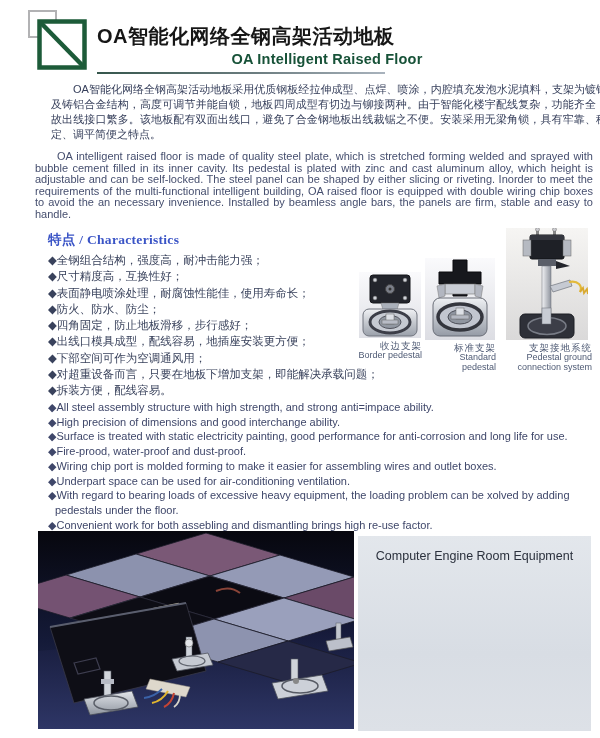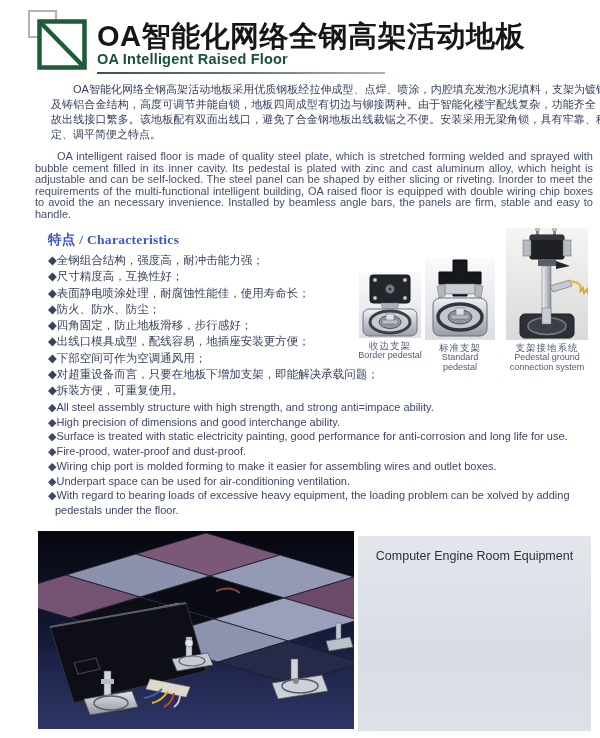--- a/index.html
+++ b/index.html
@@ -8,22 +8,22 @@
     position:relative; width:600px; height:738px; background:#ffffff; overflow:hidden;
     font-family:"Liberation Sans","DejaVu Sans",sans-serif; color:#3c4560;
   }
   
   .logo-gray {
     position:absolute; left:28px; top:10px; width:29px; height:28px;
     border:2px solid #b2b2b4; background:transparent;
   }
   .logo-green { position:absolute; left:37px; top:19px; width:50px; height:51px; }
   .titles { position:absolute; left:97px; top:24px; width:460px; }
-  .title-cn { font-size:29px; line-height:24px; font-weight:700; color:#161616; letter-spacing:0.5px; }
-  .title-en { font-size:14.5px; line-height:15px; font-weight:700; color:#175238; margin-top:4px; letter-spacing:0.2px; }
+  .title-cn { font-size:20px; line-height:24px; font-weight:700; color:#161616; letter-spacing:0.5px; }
+  .title-en { font-size:14.5px; line-height:15px; font-weight:700; color:#175238; margin-top:4px; letter-spacing:0.2px;text-align:center; }
   .title-rule { margin-top:5px; width:288px; height:2px;
     background:linear-gradient(to right,#35564c 0%,#6c7d80 55%,#a9b3bd 100%); }
   
   .intro-cn {
     position:absolute; left:34px; top:82px; width:556px;
     font-size:11px; line-height:15px; color:#353e5a; text-indent:2em; text-align:justify;margin-left:17px;
   }
   .intro-en {
     position:absolute; left:35px; top:151px; width:558px;
     font-size:11px; line-height:11.6px; color:#454e6e; text-indent:2em; text-align:justify;
@@ -35,21 +35,21 @@
     position:absolute; left:48px; top:252px; width:470px;
     font-size:11.5px; line-height:16.3px; color:#39425c;
   }
   .features-en {
     position:absolute; left:48px; top:400px; width:548px;
     font-size:11px; line-height:14.7px; color:#3f476a;
   }
   .features-en li, .features-cn li { padding-left:7px; text-indent:-7px; }
   
   .figures { position:absolute; left:348px; top:228px; width:248px; height:150px; }
-  .figure { position:absolute; text-align:center; }
+  .figure { position:absolute; text-align:right; }
   .fig-1 { left:10px;  top:44px; width:64px; }
   .fig-2 { left:76px;  top:30px; width:72px; }
   .fig-3 { left:154px; top:0;    width:90px; }
   .figure svg { display:block; margin:0 auto; }
   .figcap { margin-top:3px; font-size:9px; line-height:9.8px; color:#4e5a74; }
   .figcap .cap-cn { display:block; font-size:9.5px; letter-spacing:1px; }
   
   .photo { position:absolute; left:38px; top:531px; width:316px; height:198px; display:block; }
   .brand-panel {
     position:absolute; left:358px; top:536px; width:233px; height:195px;
@@ -84,21 +84,21 @@
   <h3 class="section-title">特点 / Characteristics</h3>
   <ul class="features-cn">
       <li>◆全钢组合结构，强度高，耐冲击能力强；</li>
       <li>◆尺寸精度高，互换性好；</li>
       <li>◆表面静电喷涂处理，耐腐蚀性能佳，使用寿命长；</li>
       <li>◆防火、防水、防尘；</li>
       <li>◆四角固定，防止地板滑移，步行感好；</li>
       <li>◆出线口模具成型，配线容易，地插座安装更方便；</li>
       <li>◆下部空间可作为空调通风用；</li>
       <li>◆对超重设备而言，只要在地板下增加支架，即能解决承载问题；</li>
-      <li>◆拆装方便，可重复使用。</li>
+      <li>◆拆装方便，配线容易。</li>
     </ul>
 
   <div class="figures">
 
     <figure class="figure fig-1">
       <svg width="62" height="66" viewBox="0 0 62 66">
         <defs>
           <linearGradient id="figbg1" x1="0" y1="0" x2="0" y2="1">
             <stop offset="0" stop-color="#fafafc"></stop>
               <stop offset="1" stop-color="#dfe0e6"></stop>
@@ -198,20 +198,21 @@
   </div>
 
   <ul class="features-en">
       <li>◆All steel assembly structure with high strength, and strong anti=impace ability.</li>
       <li>◆High precision of dimensions and good interchange ability.</li>
       <li>◆Surface is treated with static electricity painting, good performance for anti-corrosion and long life for use.</li>
       <li>◆Fire-prood, water-proof and dust-proof.</li>
       <li>◆Wiring chip port is molded forming to make it easier for assembling wires and outlet boxes.</li>
       <li>◆Underpart space can be used for air-conditioning ventilation.</li>
       <li>◆With regard to bearing loads of excessive heavy equipment, the loading problem can be xolved by adding pedestals under the floor.</li>
+      <li>◆Convenient work for both assebling and dismantling brings high re-use factor.</li>
     </ul>
 
   <svg class="photo" viewBox="0 0 316 198" preserveAspectRatio="none">
     <defs>
       <linearGradient id="phbg" x1="0" y1="0" x2="0" y2="1">
         <stop offset="0" stop-color="#07070e"></stop>
           <stop offset="0.55" stop-color="#141a38"></stop>
           <stop offset="1" stop-color="#2a3158"></stop>
       </linearGradient>
       <linearGradient id="floorg" x1="0" y1="0" x2="0" y2="1">

